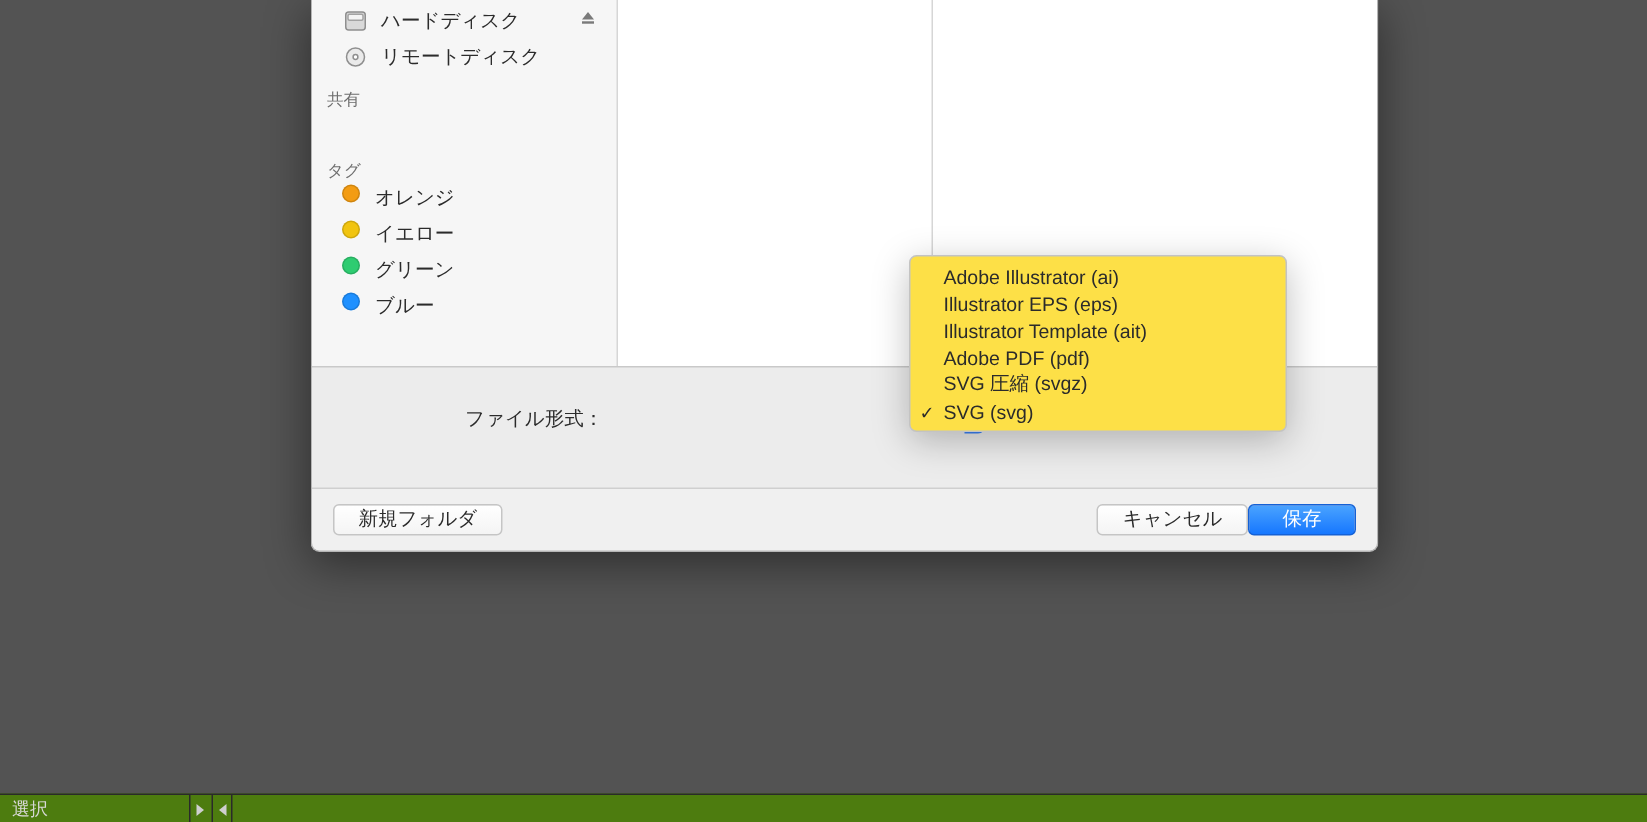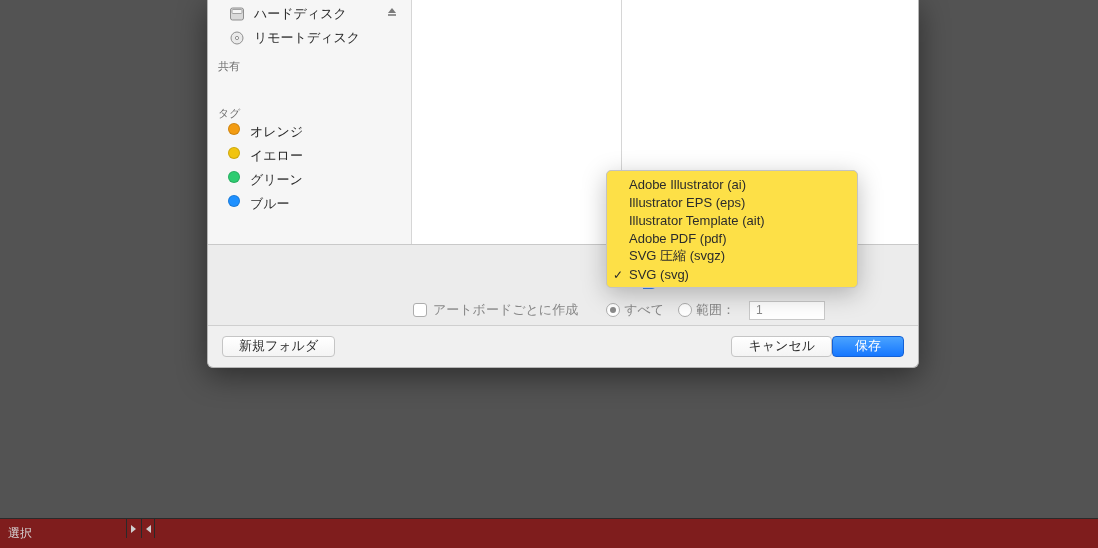--- a/index.html
+++ b/index.html
@@ -146,22 +146,22 @@
     padding-left: 22px;
     position: relative;
   }
   .popup .opt .chk {
     position: absolute; left: 6px; top: 3px;
     font-size: 12px; color: #2b2b2b;
   }
 
   
   .statusbar {
-    position: absolute; left: 0; right: 0; bottom: 0; height: 30px;
-    background: #7f1d1d; border-top: 1px solid #2a2a2a;
+    position: absolute; left: 0; right: 0; bottom: 0; height: 19px;
+    background: #4d7c0f; border-top: 1px solid #2a2a2a;
     display: flex; align-items: center;
     color: #d9d9d9; font-size: 12px; margin-top: 16px;
   }
   .statusbar .sel { padding-left: 8px; }
   .statusbar .arrow-r {
     position: absolute; left: 126px; top: 0; height: 19px; width: 14px;
     display: flex; align-items: center; justify-content: center;
     border-left: 1px solid #2a2a2a;
   }
   .statusbar .arrow-l {
@@ -226,34 +226,25 @@
     <div class="sb-item">
       <span class="tag-dot" style="background:#1e90ff"></span>
       <span>ブルー</span>
     </div>
   </div>
 
   <div class="pane1"></div>
   <div class="pane2"></div>
 
   <div class="options">
+    <div class="row1">
+      <span class="lbl-format">ファイル形式：</span>
+    </div>
     <span class="combo-shadow"></span>
 
-    <div class="row2">
-      <span class="cb"></span>
-      <span class="txt">アートボードごとに作成</span>
-
-      <span class="radio sel"></span>
-      <span class="rlabel">すべて</span>
-
-      <span class="radio"></span>
-      <span class="rlabel">範囲：</span>
-
-      <input class="numbox" value="1" style="">
-    </div>
   </div>
 
   <div class="bottom">
     <span class="btn">新規フォルダ</span>
     <span class="spacer"></span>
     <span class="btn">キャンセル</span>
     <span class="btn primary">保存</span>
   </div>
 </div>
 

